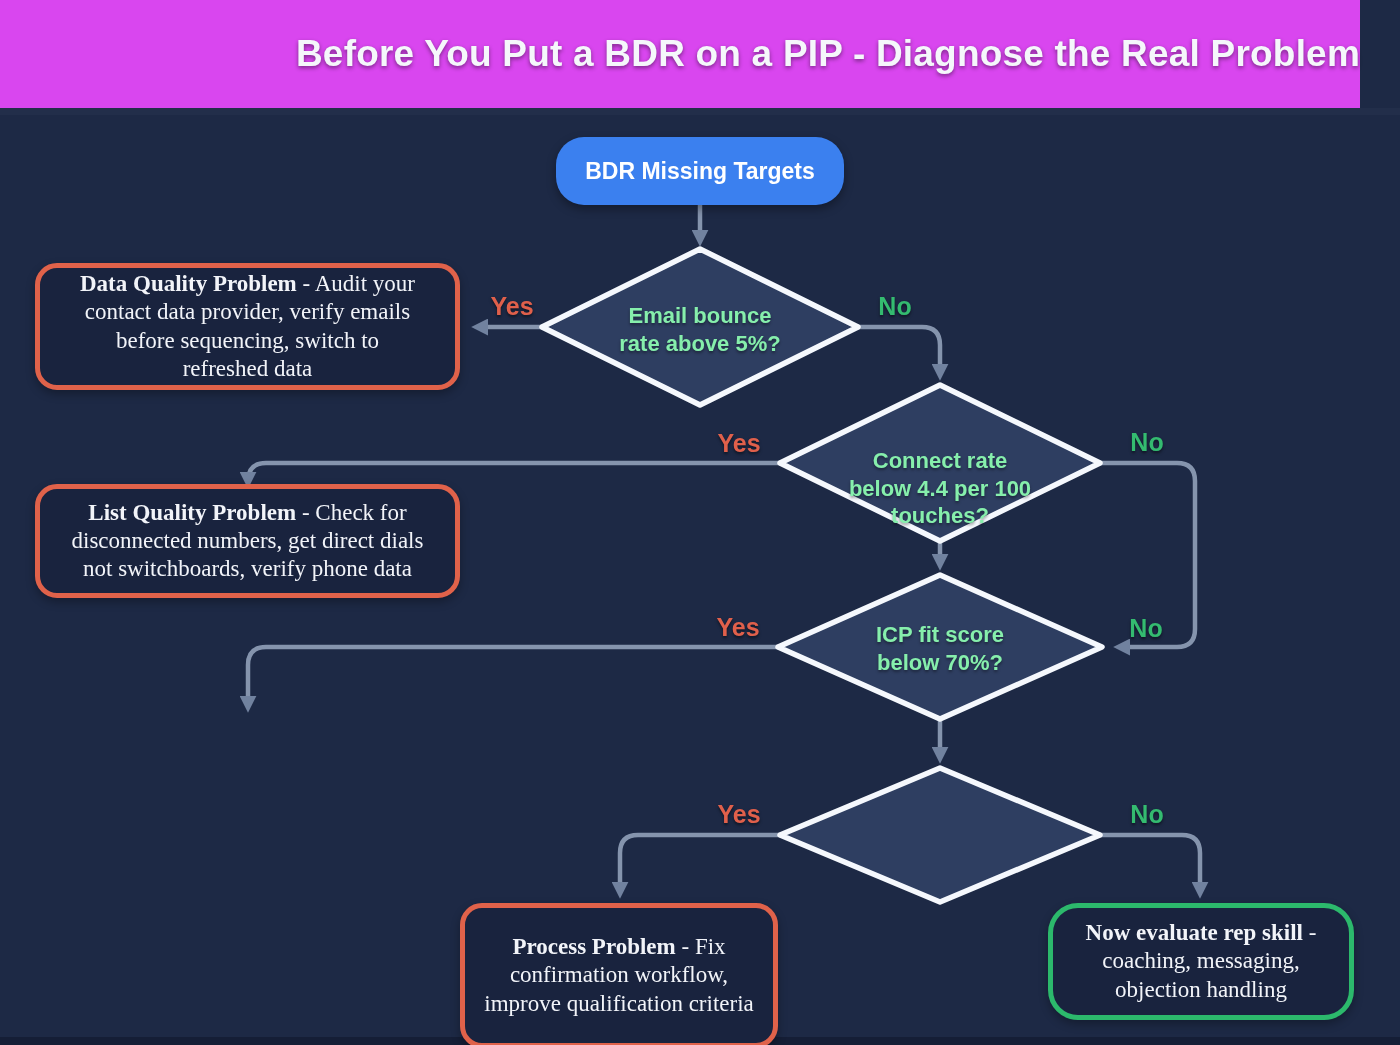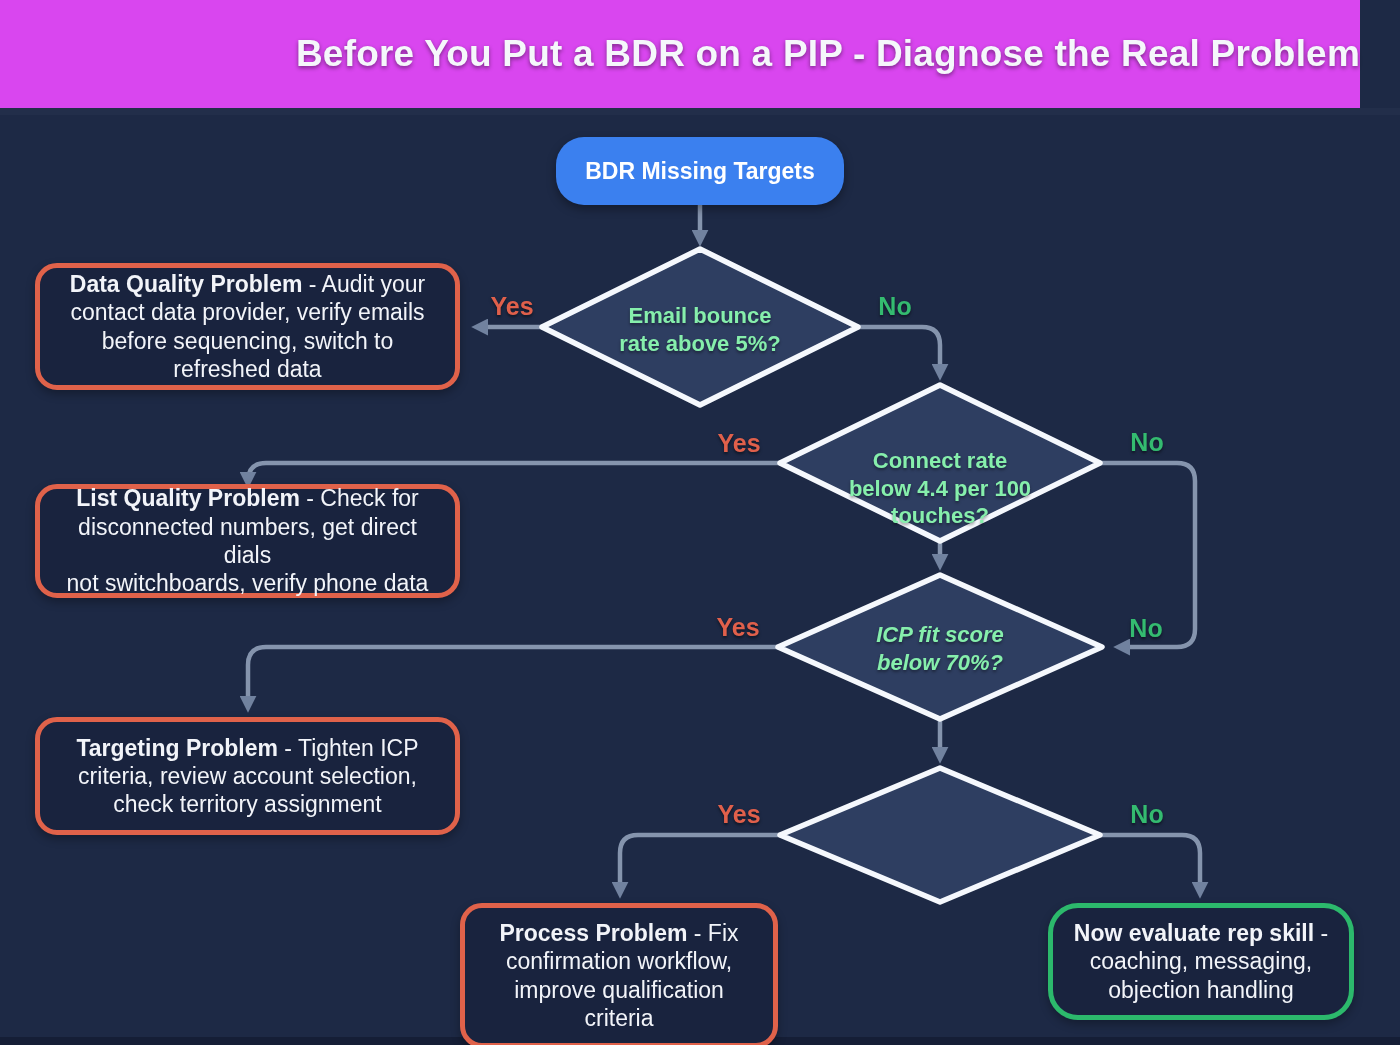--- a/index.html
+++ b/index.html
@@ -41,21 +41,21 @@
   }
   .outcome{
     position:absolute;box-sizing:border-box;
     background:#19233e;border:5px solid #e0624a;border-radius:22px;
     display:flex;align-items:center;justify-content:center;
     padding:8px 14px;text-align:center;
     color:#f2f4f9;font-size:23px;line-height:1.23;
     box-shadow:0 4px 10px rgba(0,0,0,.3);
   }
   .outcome--green{border-color:#2cb96c;}
-  .outcome .txt{white-space:pre-line;}
+  .outcome .txt{white-space:pre-line;font-family:Liberation Serif, serif;}
   .outcome .b{font-weight:700;}
   .branch{
     position:absolute;transform:translate(-50%,-50%);
     font-size:25px;font-weight:700;
     text-shadow:0 2px 3px rgba(0,0,0,.5);
   }
   .branch--yes{color:#e0604b;}
   .branch--no{color:#34bb70;}
 </style>
 </head>
@@ -99,21 +99,21 @@
 
   <div class="node-start">
     <span>BDR Missing Targets</span>
   </div>
 
   <div class="diamond-label" style="left:700px;top:329px;">Email bounce
 rate above 5%?</div>
   <div class="diamond-label" style="left:940px;top:464px;margin-top:24px;">Connect rate
 below 4.4 per 100
 touches?</div>
-  <div class="diamond-label" style="left:940px;top:648px;font-style:italic;">ICP fit score
+  <div class="diamond-label" style="left:940px;top:648px;">ICP fit score
 below 70%?</div>
 
   <div class="branch branch--yes" style="left:512px;top:306px;">Yes</div>
   <div class="branch branch--no" style="left:895px;top:306px;">No</div>
   <div class="branch branch--yes" style="left:739px;top:443px;">Yes</div>
   <div class="branch branch--no" style="left:1147px;top:442px;">No</div>
   <div class="branch branch--yes" style="left:738px;top:627px;">Yes</div>
   <div class="branch branch--no" style="left:1146px;top:628px;">No</div>
   <div class="branch branch--yes" style="left:739px;top:814px;">Yes</div>
   <div class="branch branch--no" style="left:1147px;top:814px;">No</div>
@@ -124,25 +124,20 @@
 before sequencing, switch to
 refreshed data</span></div>
   </div>
 
   <div class="outcome" style="left:35px;top:484px;width:425px;height:114px;">
     <div class="txt"><span class="b">List Quality Problem</span> <span>- Check for
 disconnected numbers, get direct dials
 not switchboards, verify phone data</span></div>
   </div>
 
-  <div class="outcome" style="left:35px;top:717px;width:425px;height:118px;">
-    <div class="txt"><span class="b">Targeting Problem</span> <span>- Tighten ICP
-criteria, review account selection,
-check territory assignment</span></div>
-  </div>
 
   <div class="outcome" style="left:460px;top:903px;width:318px;height:145px;">
     <div class="txt"><span class="b">Process Problem</span> <span>- Fix
 confirmation workflow,
 improve qualification criteria</span></div>
   </div>
 
   <div class="outcome outcome--green" style="left:1048px;top:903px;width:306px;height:117px;border-radius:30px;">
     <div class="txt"><span class="b">Now evaluate rep skill</span> <span>-
 coaching, messaging,

